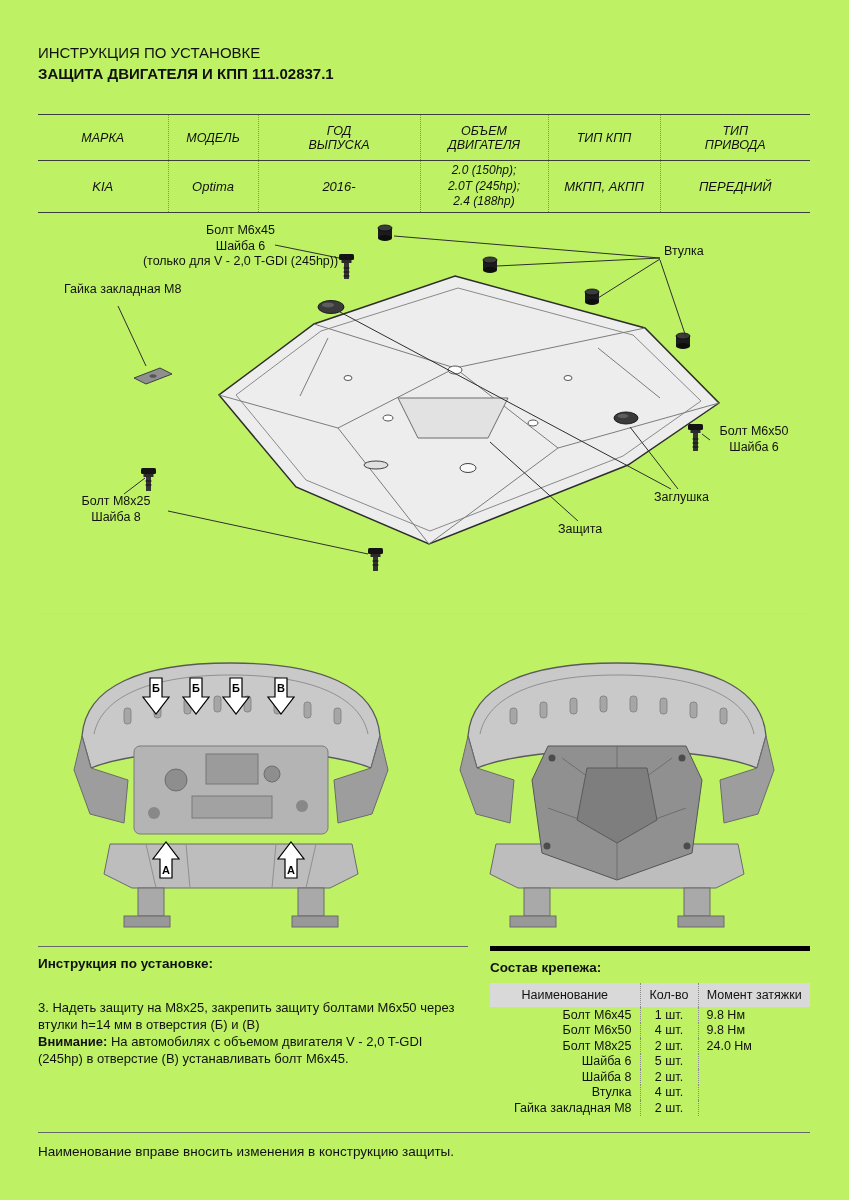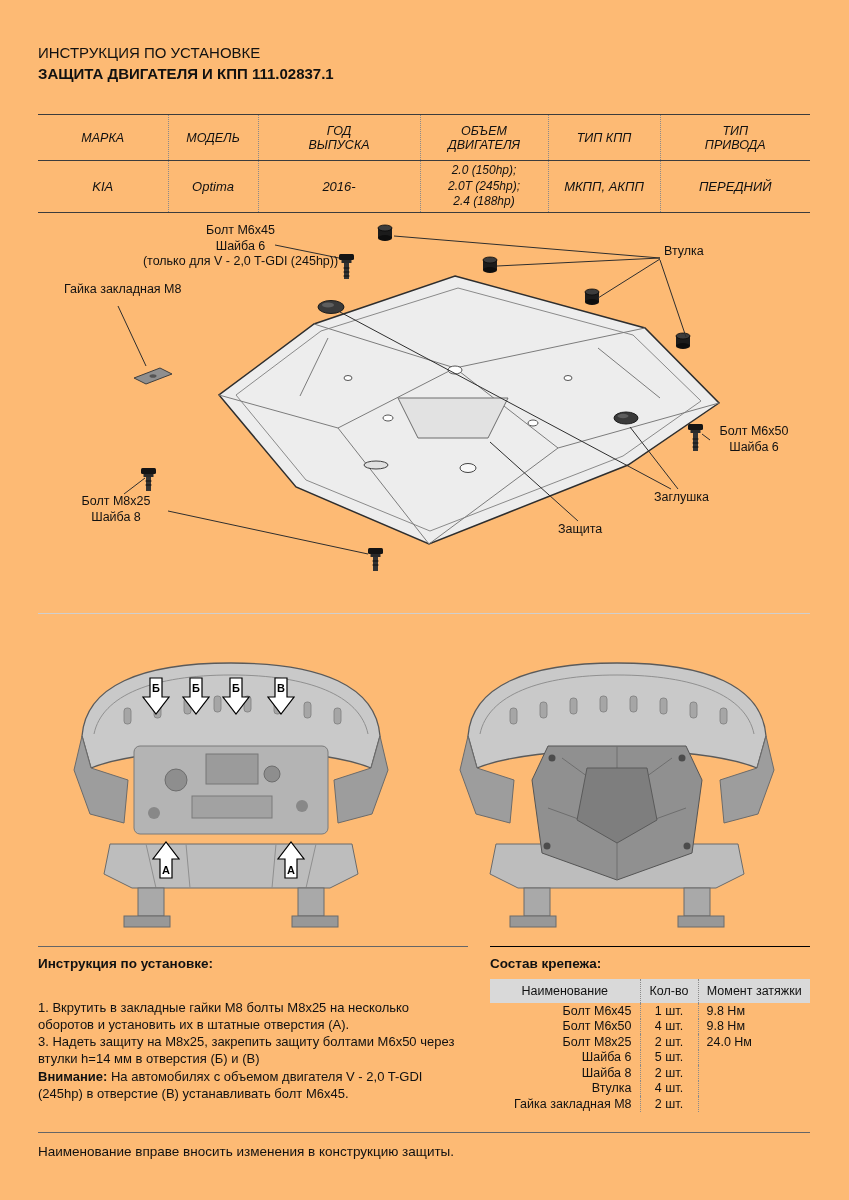--- a/index.html
+++ b/index.html
@@ -1,18 +1,18 @@
 <!DOCTYPE html>
 <html><head>
 <meta charset="utf-8">
 <style>
   * { margin:0; padding:0; box-sizing:border-box; }
   html,body { background:#ffffff; }
   body { font-family:"Liberation Sans", sans-serif; color:#111; }
-  .page { position:relative; width:849px; height:1200px; background:#fdba74; overflow:hidden; }
+  .page { position:relative; width:849px; height:1200px; background:#bef264; overflow:hidden; }
 
   
   .hdr { position:absolute; left:38px; top:44px; }
   .title1 { font-size:15px; }
   .title2 { font-size:15px; font-weight:bold; margin-top:4px; }
 
   
   .spec-table { position:absolute; left:38px; top:114px; width:772px; border-collapse:collapse; table-layout:fixed; }
   .spec-table th, .spec-table td { border-left:1px dotted #8a8a8a; white-space:pre-line; text-align:center; vertical-align:middle; padding:2px;font-style:italic; }
   .spec-table th:first-child, .spec-table td:first-child { border-left:none; }
@@ -35,21 +35,21 @@
 
   
   .views { position:absolute; left:38px; top:648px; width:772px; display:flex; justify-content:space-around; }
 
   
   .bottom { position:absolute; left:38px; top:946px; width:772px; display:flex; gap:22px; }
   .instructions { width:430px; border-top:1px solid #666; padding-top:9px; }
   .instructions h3 { font-size:13.5px; margin-bottom:28px; }
   .step, .warning { font-size:13px; line-height:1.32; }
   .warning b { font-weight:bold; }
-  .fasteners { width:320px; border-top:1px solid #000000; padding-top:9px; }
+  .fasteners { width:320px; border-top:5px solid #000000; padding-top:9px; }
   .fasteners h3 { font-size:13.5px; margin-bottom:8px; }
   .f-table { width:100%; border-collapse:collapse; }
   .f-table th, .f-table td { border-left:1px dotted #8a8a8a; padding:0 8px; }
   .f-table th:first-child, .f-table td:first-child { border-left:none; }
   .f-table thead th { background:#d9d9d9; font-size:12.5px; font-weight:normal; height:24px; text-align:center; }
   .f-table td { font-size:12.5px; height:15.5px; }
   .f-name { text-align:right; }
   .f-qty { text-align:center; }
   .f-torque { text-align:left; }
 
@@ -292,21 +292,20 @@
           <circle cx="230" cy="110" r="3.5" fill="#4c4c4c"></circle>
         <circle cx="95" cy="198" r="3.5" fill="#4c4c4c"></circle>
           <circle cx="235" cy="198" r="3.5" fill="#4c4c4c"></circle>
       </g>
     </svg>
   </div>
 
   <div class="bottom">
     <div class="instructions">
       <h3>Инструкция по установке:</h3>
-      <div class="step">1. Вкрутить в закладные гайки М8 болты М8х25 на несколько оборотов и установить их в штатные отверстия (А).</div>
       <div class="step">3. Надеть защиту на М8х25, закрепить защиту болтами М6х50 через втулки h=14 мм в отверстия (Б) и (В)</div>
       <div class="warning"><b>Внимание:</b><span> На автомобилях с объемом двигателя V - 2,0 T-GDI (245hp) в отверстие (В) устанавливать болт М6х45.</span></div>
     </div>
 
     <div class="fasteners">
       <h3>Состав крепежа:</h3>
       <table class="f-table">
         <colgroup>
             <col style="width:150px">
             <col style="width:58px">

